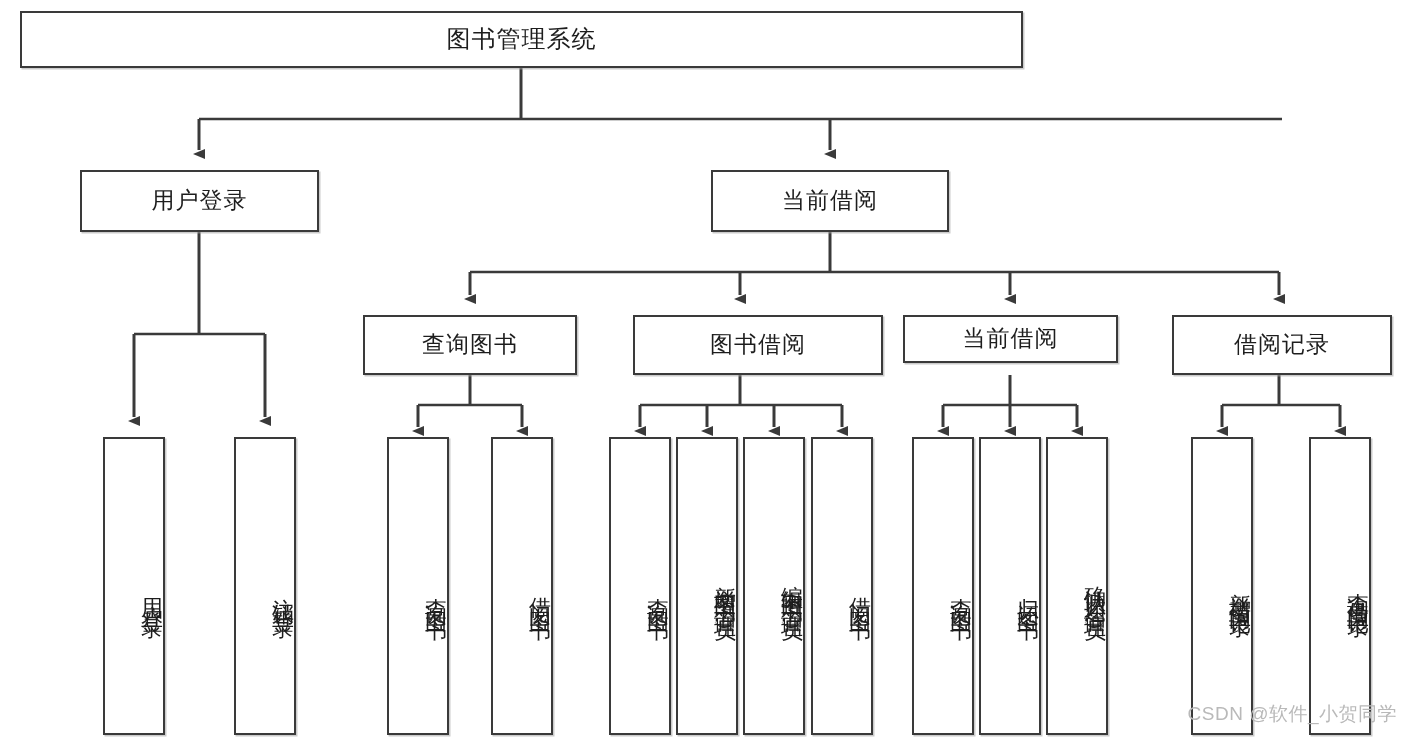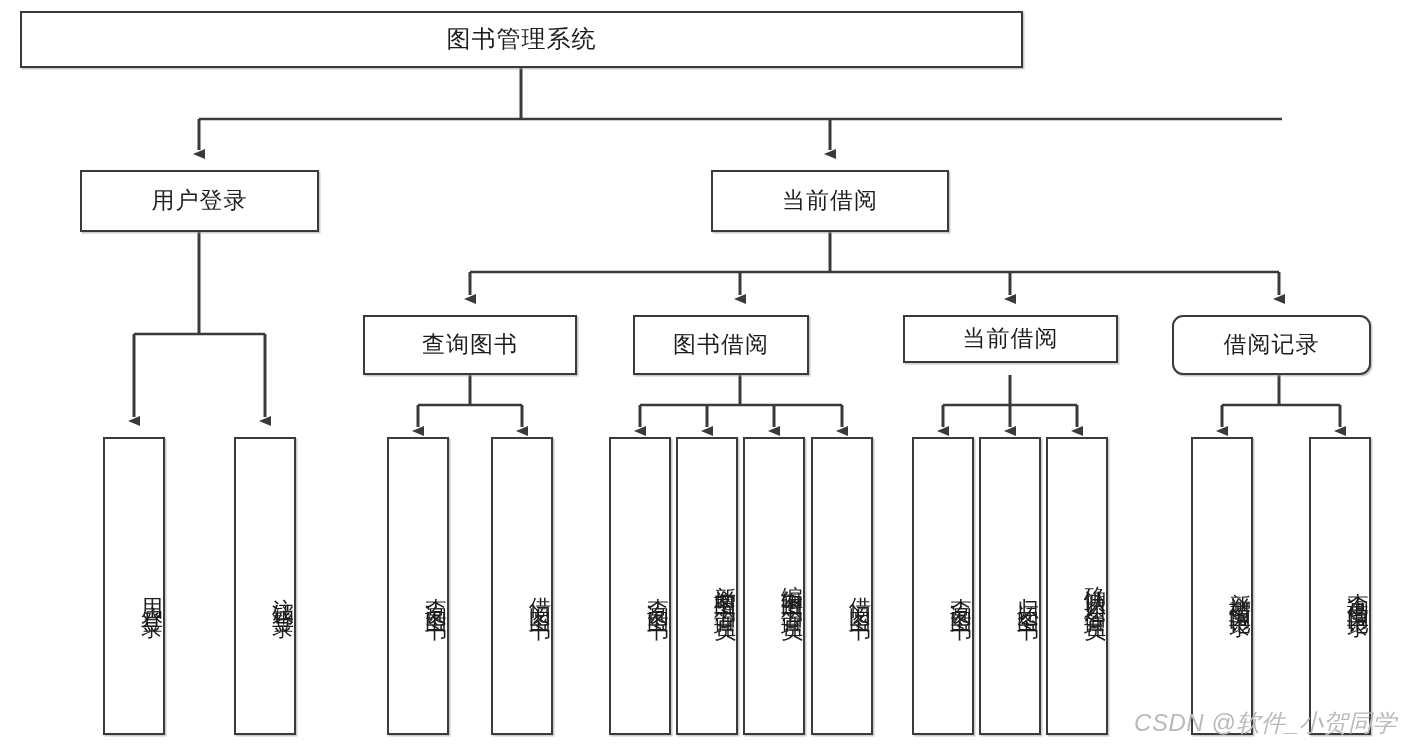--- a/index.html
+++ b/index.html
@@ -57,26 +57,25 @@
   .node.v.tall {
     padding-top: 8px;
     letter-spacing: 5px;
   }
   .node.v > span {
     display: block;
   }
   .watermark {
     position: absolute;
     right: 8px;
-    bottom: 8px;
-    font-size: 24px;
+    bottom: 20px;
+    font-size: 19px;
     color: #b9b9b9;
     white-space: nowrap;
     letter-spacing: 0.5px;
-    font-style: italic;
   }
 </style>
 </head>
 <body>
 
 <div id="canvas">
 
   <svg id="wires" viewBox="0 0 1405 747">
     <defs>
       <marker id="arrow" markerWidth="10" markerHeight="12" refX="1" refY="6" orient="auto" markerUnits="userSpaceOnUse">
@@ -135,27 +134,27 @@
   <div class="node h" style="left:80px; top:170px; width:239px; height:62px;">
     <span>用户登录</span>
   </div>
   <div class="node h" style="left:711px; top:170px; width:238px; height:62px;">
     <span>当前借阅</span>
   </div>
 
   <div class="node h" style="left:363px; top:315px; width:214px; height:60px;">
     <span>查询图书</span>
   </div>
-  <div class="node h" style="left:633px; top:315px; width:176px; height:60px;">
+  <div class="node h" style="left:633px; top:315px; width:250px; height:60px;">
     <span>图书借阅</span>
   </div>
   <div class="node h" style="left:903px; top:315px; width:215px; height:48px;">
     <span>当前借阅</span>
   </div>
-  <div class="node h" style="left:1172px; top:315px; width:199px; height:60px;border-radius:11px;">
+  <div class="node h" style="left:1172px; top:315px; width:220px; height:60px;">
     <span>借阅记录</span>
   </div>
 
   <div class="node v" style="left:103px; top:437px; width:62px; height:298px;">
     <span>用户登录</span>
   </div>
   <div class="node v" style="left:234px; top:437px; width:62px; height:298px;">
     <span>注销登录</span>
   </div>
 

